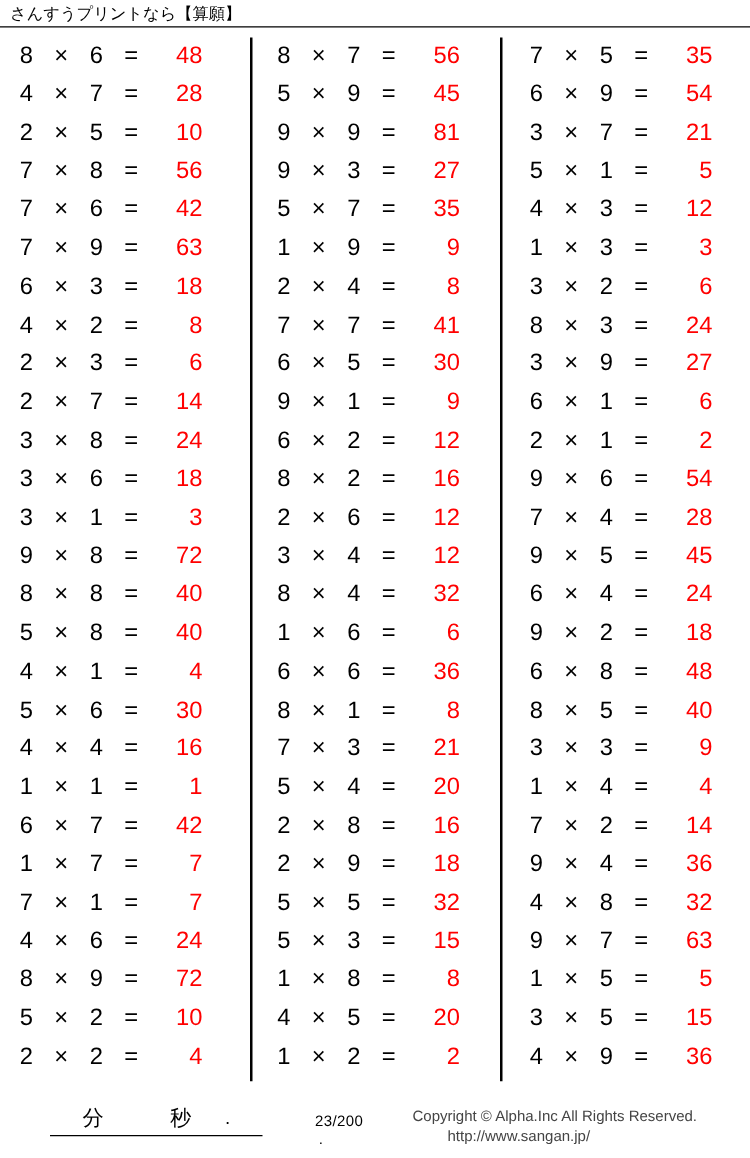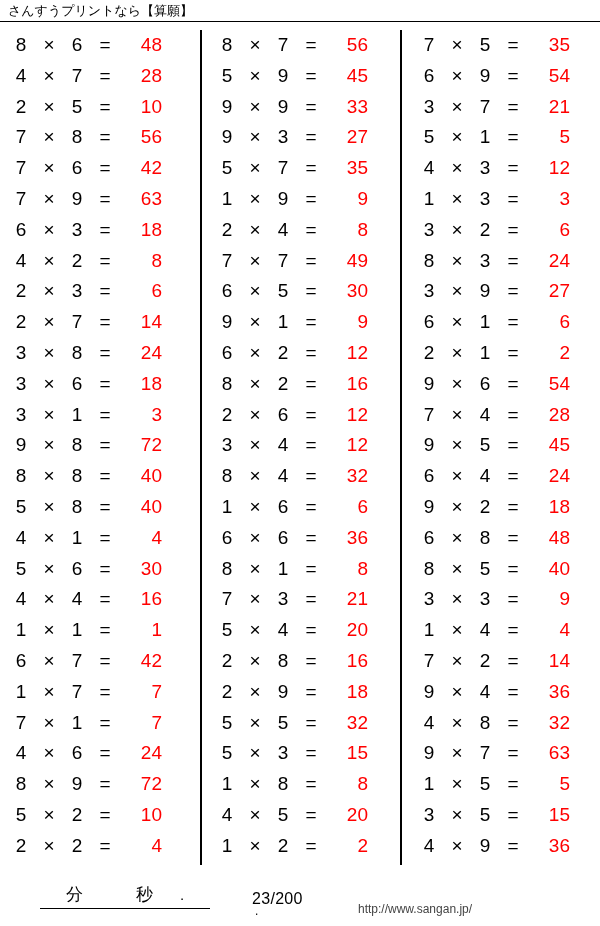--- a/index.html
+++ b/index.html
@@ -120,21 +120,21 @@
     line-height: 22px;
   }
   .time-fun { left: 26px; }
   .time-byou { left: 96px; }
   .time-dot { left: 140px; font-size: 15px; }
 
   .page-num {
     position: absolute;
     left: 252px;
     top: 24px;
-    font-size: 16px;
+    font-size: 12px;
     color: #000000;
     letter-spacing: 0.3px;
   }
   .page-num-dot {
     position: absolute;
     left: 255px;
     top: 38px;
     font-size: 12px;
     color: #000000;
   }
@@ -374,21 +374,21 @@
             <span class="times">×</span>
             <span class="b">9</span>
             <span class="eq">=</span>
             <span class="ans">45</span>
           </div>
           <div class="prob">
             <span class="a">9</span>
             <span class="times">×</span>
             <span class="b">9</span>
             <span class="eq">=</span>
-            <span class="ans">33</span>
+            <span class="ans">81</span>
           </div>
           <div class="prob">
             <span class="a">9</span>
             <span class="times">×</span>
             <span class="b">3</span>
             <span class="eq">=</span>
             <span class="ans">27</span>
           </div>
           <div class="prob">
             <span class="a">5</span>
@@ -409,21 +409,21 @@
             <span class="times">×</span>
             <span class="b">4</span>
             <span class="eq">=</span>
             <span class="ans">8</span>
           </div>
           <div class="prob">
             <span class="a">7</span>
             <span class="times">×</span>
             <span class="b">7</span>
             <span class="eq">=</span>
-            <span class="ans">49</span>
+            <span class="ans">41</span>
           </div>
           <div class="prob">
             <span class="a">6</span>
             <span class="times">×</span>
             <span class="b">5</span>
             <span class="eq">=</span>
             <span class="ans">30</span>
           </div>
           <div class="prob">
             <span class="a">9</span>
@@ -751,16 +751,17 @@
   </div>
 
   <div class="footer">
     <div class="time-box">
       <span class="time-label time-fun">分</span>
       <span class="time-label time-byou">秒</span>
       <span class="time-label time-dot">.</span>
     </div>
     <div class="page-num">23/200</div>
     <div class="page-num-dot">.</div>
+    <div class="copyright">Copyright ©  Alpha.Inc All Rights Reserved.</div>
     <div class="site-url">http://www.sangan.jp/</div>
   </div>
 
 </div>
 
 </body></html>

